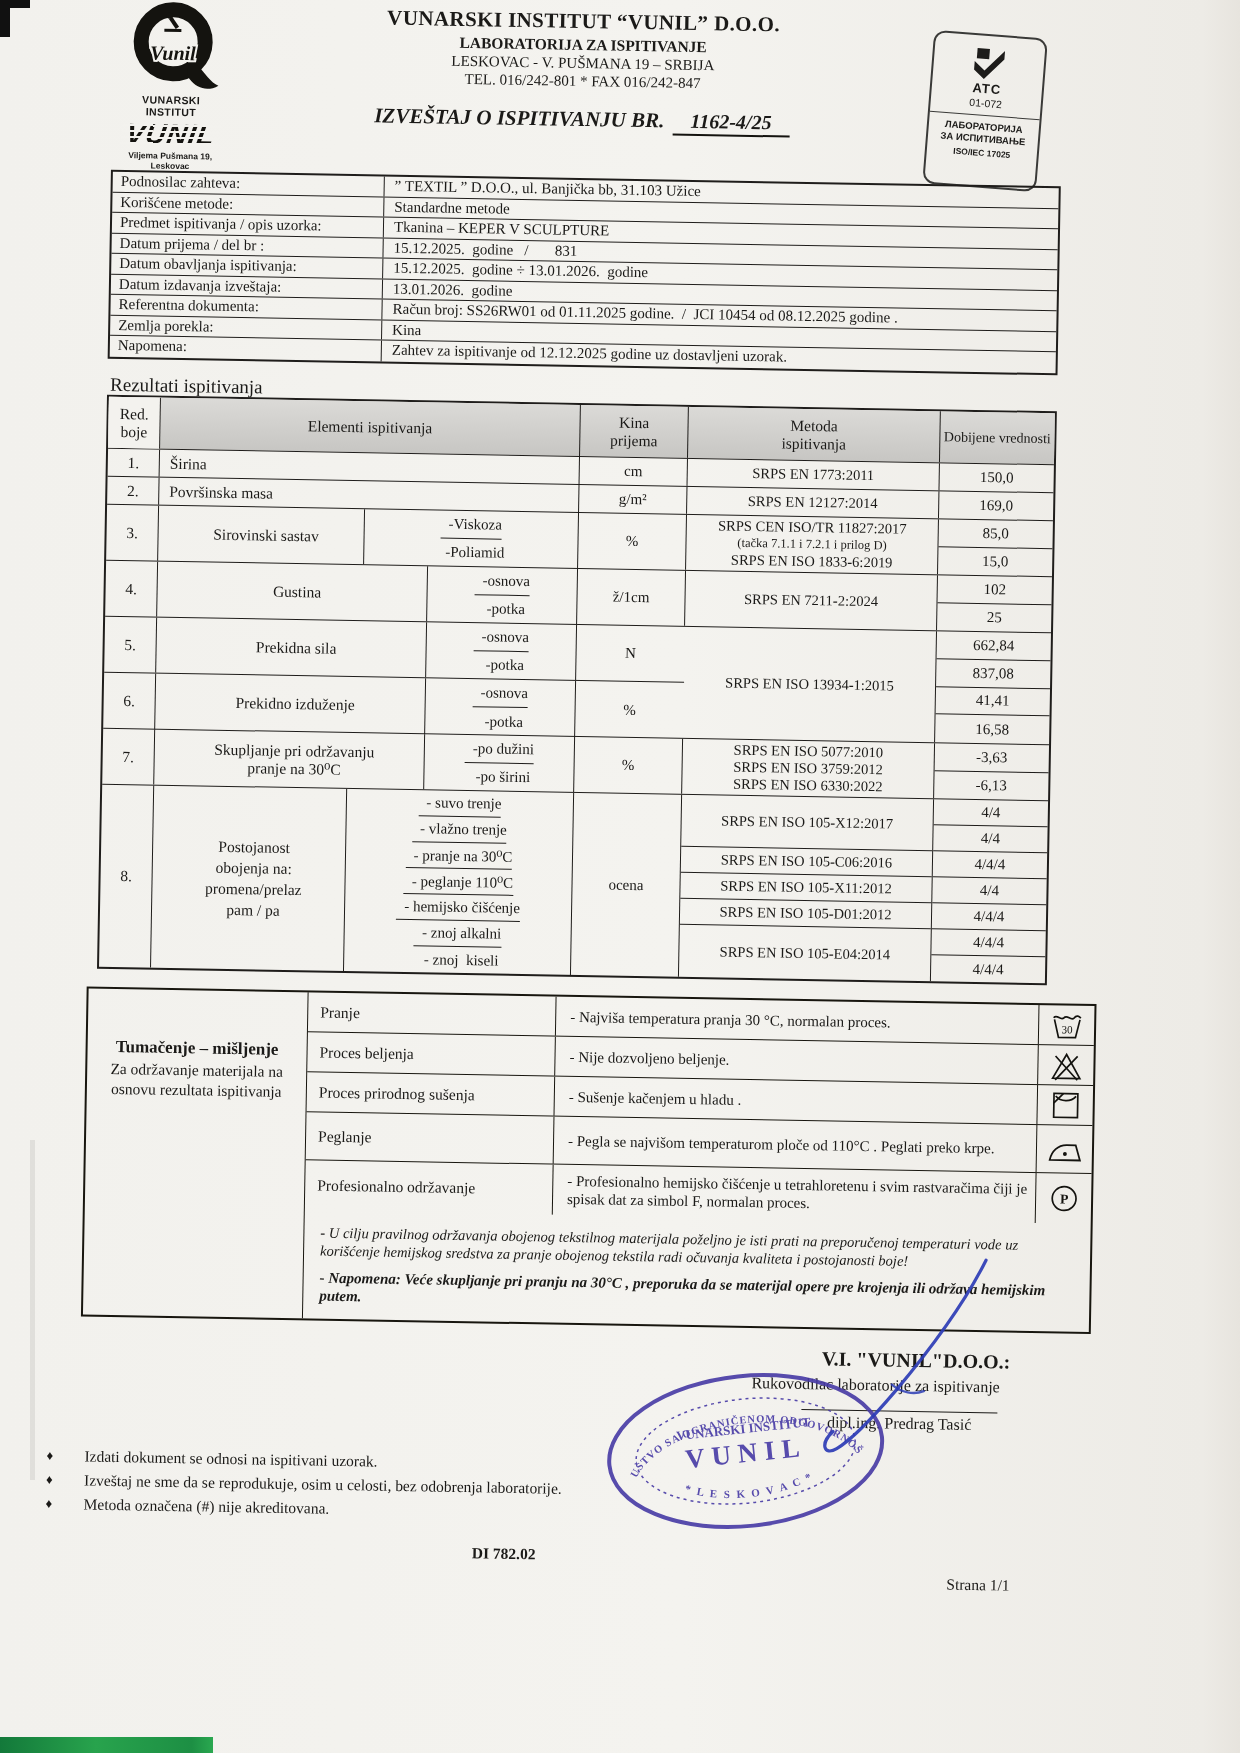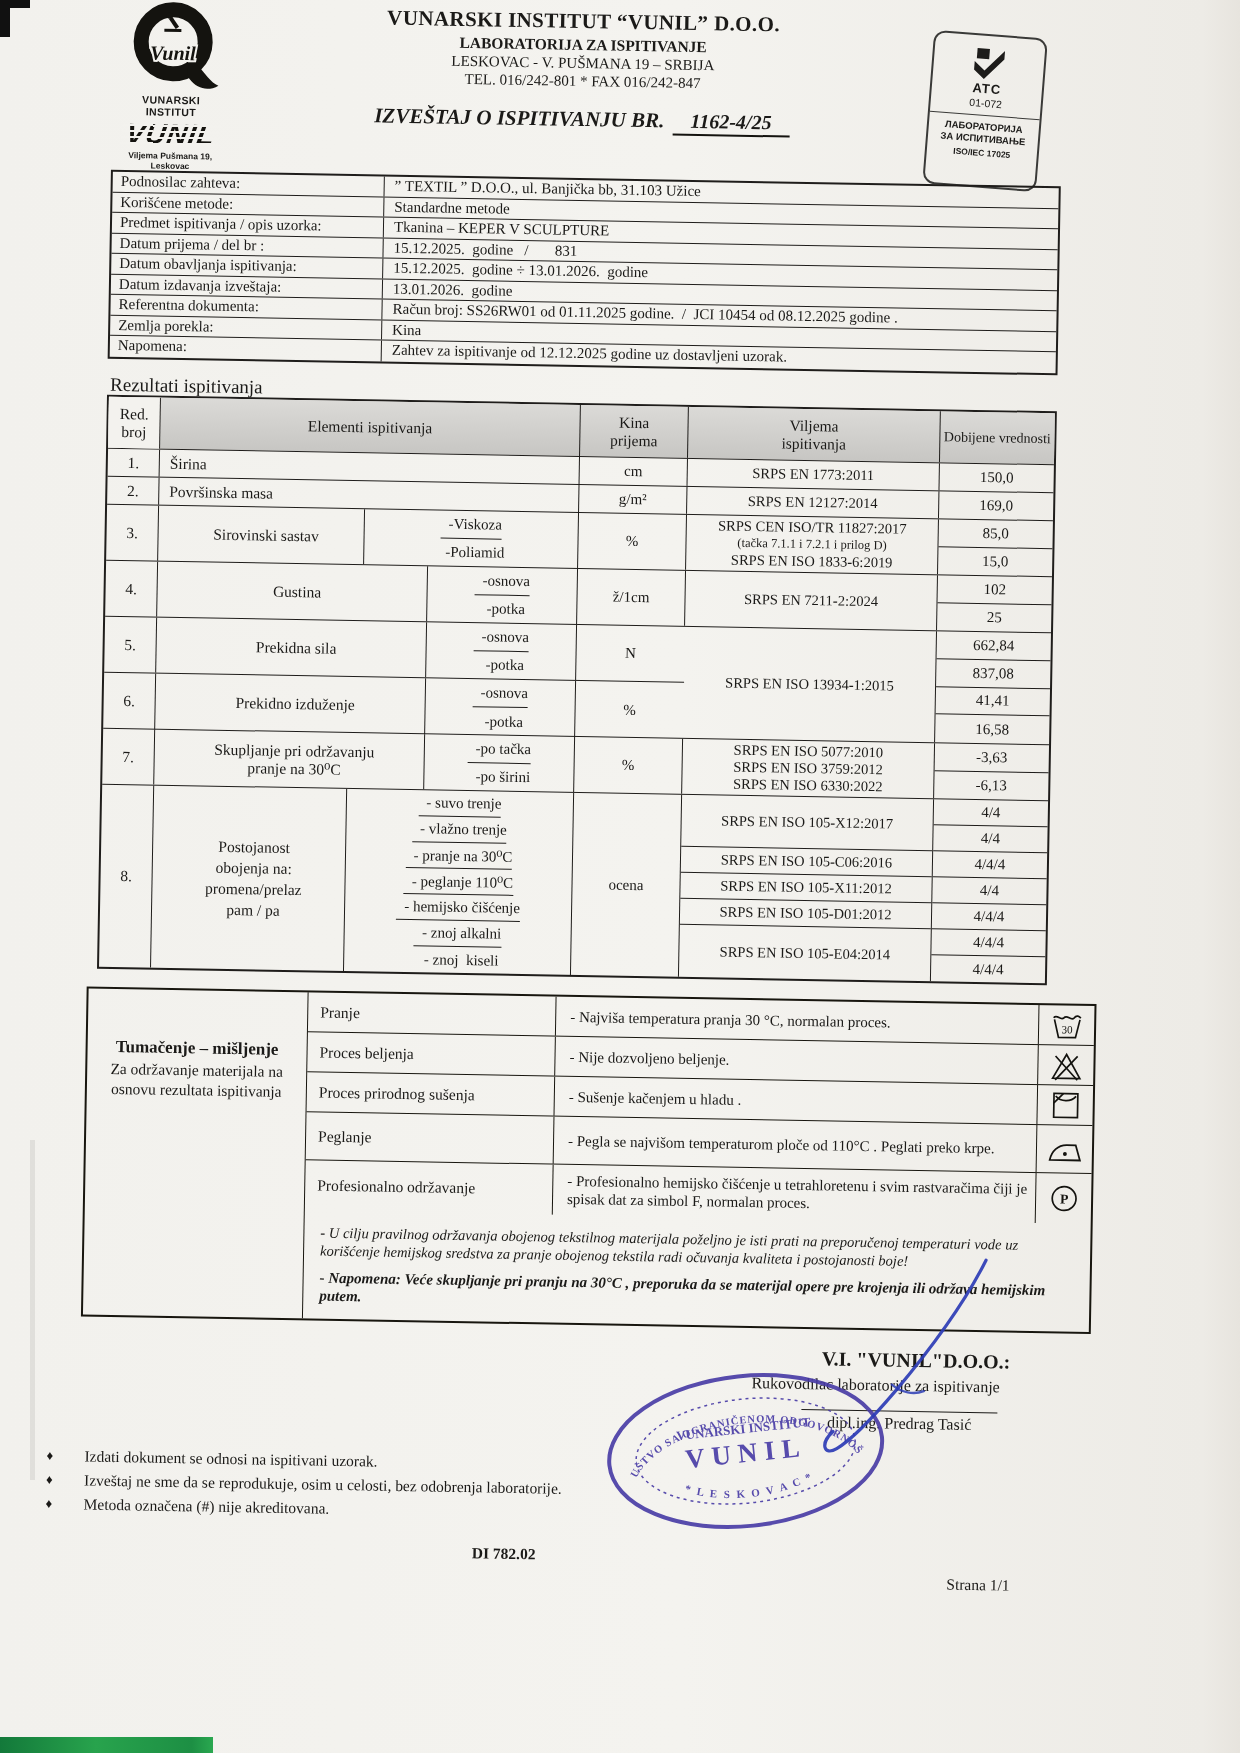--- a/index.html
+++ b/index.html
@@ -203,31 +203,31 @@
         </div>
   </div>
 
   <div class="abs rtitle">Rezultati ispitivanja</div>
 
   <div class="abs rt">
 
     <div class="rr rth">
       <div class="cell cnum">
         <span>Red.</span>
-        <span>broj</span>
+        <span>boje</span>
       </div>
       <div class="cell cel" style="justify-content:center;padding-left:0">
         <span>Elementi ispitivanja</span>
       </div>
       <div class="cell cunit" style="flex-direction:column">
         <span>Kina</span>
         <span>prijema</span>
       </div>
       <div class="cell cmet">
-        <span>Viljema</span>
+        <span>Metoda</span>
         <span>ispitivanja</span>
       </div>
       <div class="cell cval chdr5">
         <span>Dobijene vrednosti</span>
       </div>
     </div>
 
     <div class="rr" style="height:28px">
       <div class="cell cnum">1.</div>
       <div class="cell cel">Širina</div>
@@ -308,21 +308,21 @@
       </div>
     </div>
 
     <div class="rr" style="height:56px">
       <div class="cell cnum">7.</div>
       <div class="cell clab" style="width:270px">
         <span>Skupljanje pri održavanju</span>
         <span>pranje na 30⁰C</span>
       </div>
       <div class="cell csubs" style="width:150px;padding:0">
-        <div class="sub">-po tačka</div>
+        <div class="sub">-po dužini</div>
         <div class="sub">-po širini</div>
       </div>
       <div class="cell cunit">%</div>
       <div class="cell cmet">
         <span>SRPS EN ISO 5077:2010</span>
         <span>SRPS EN ISO 3759:2012</span>
         <span>SRPS EN ISO 6330:2022</span>
       </div>
       <div class="vstack">
         <div class="vs" style="height:28px">-3,63</div>

